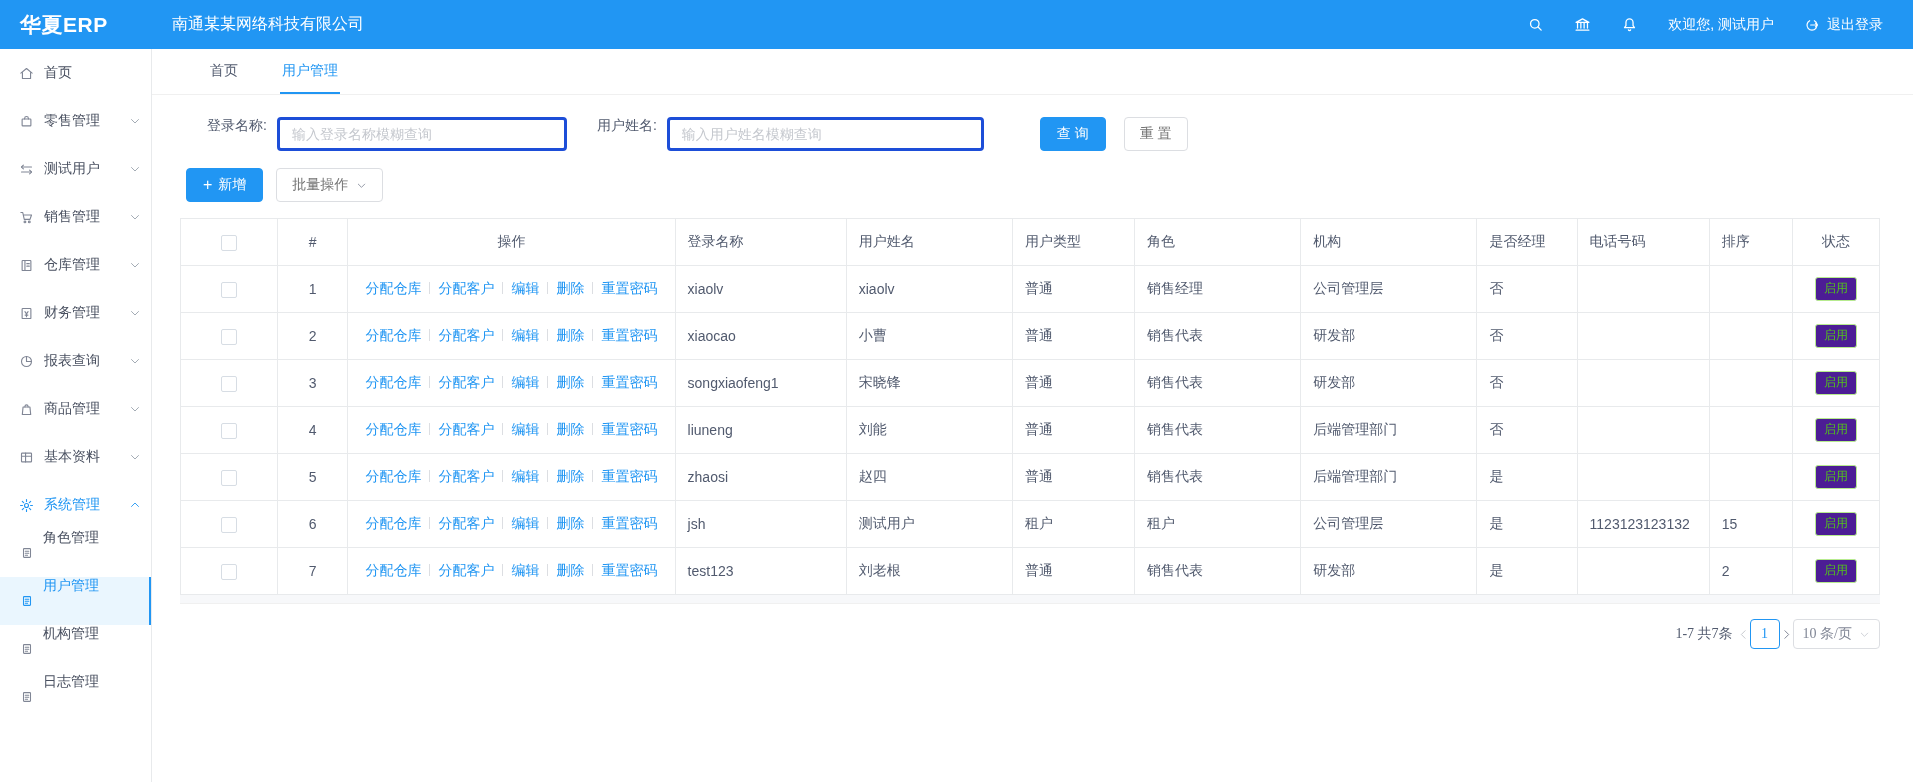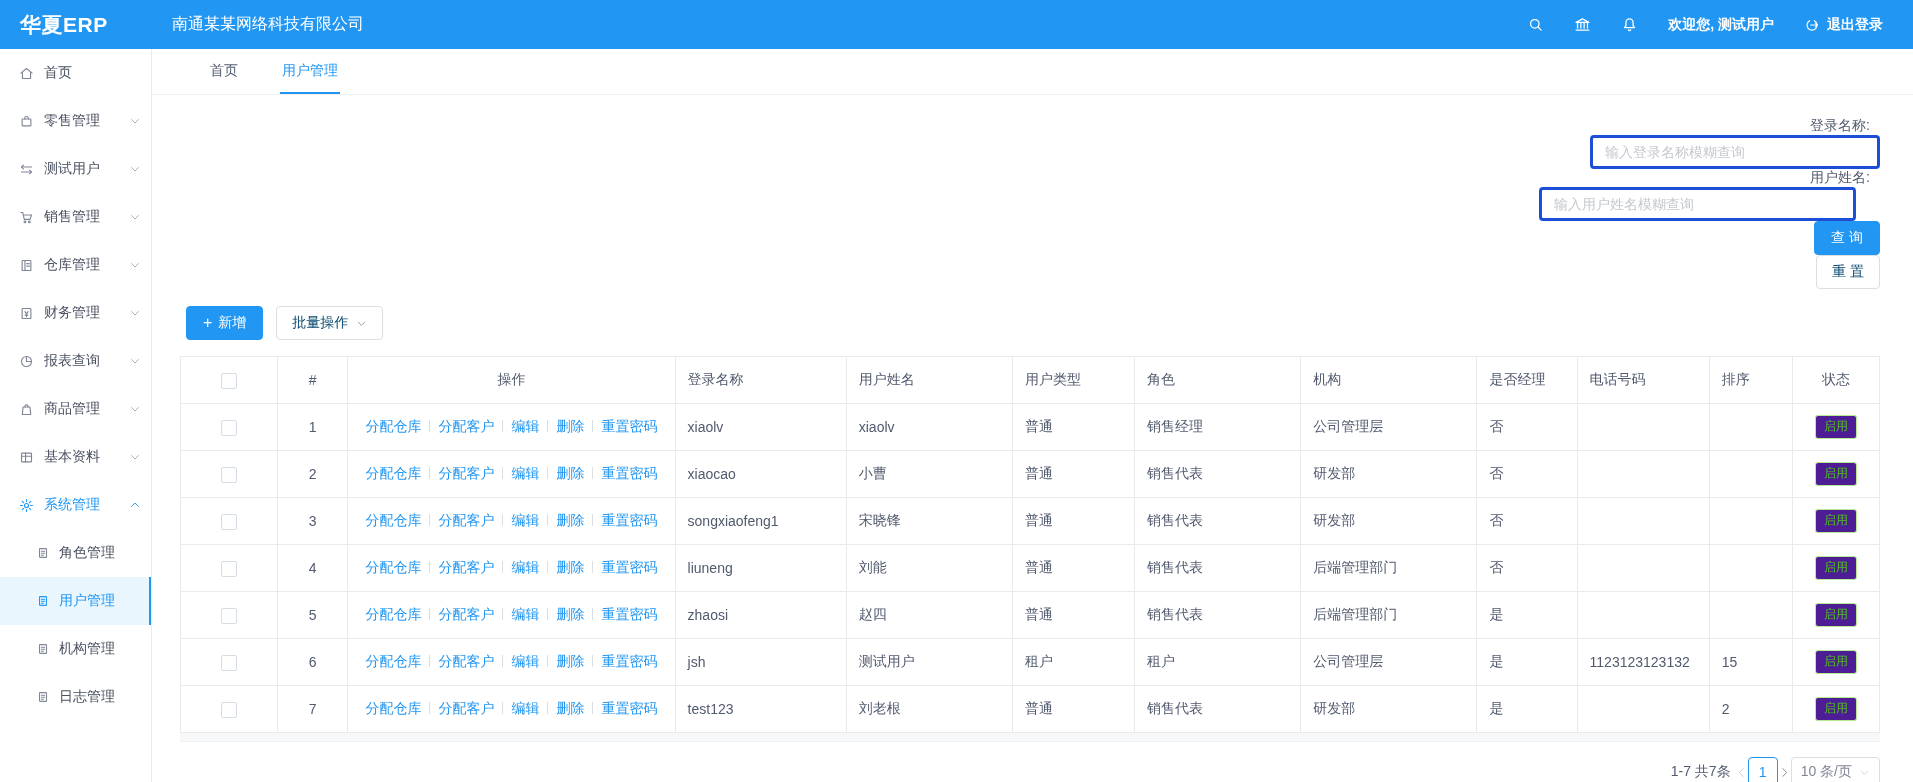--- a/index.html
+++ b/index.html
@@ -9,83 +9,83 @@
     font-family:"Liberation Sans","DejaVu Sans",sans-serif;
     font-size:14px; color:#515a6e; background:#fff;
   }
   .icn { display:inline-flex; align-items:center; justify-content:center; }
   .icn svg { width:15px; height:15px; }
 
   
   .topbar { height:49px; background:#2196f3; display:flex; align-items:center; color:#fff; }
   .logo { width:152px; flex-shrink:0; font-size:21px; font-weight:bold; padding-left:20px; letter-spacing:.5px; }
   .company { font-size:16px; margin-left:20px; }
-  .topbar-right { margin-left:auto; display:flex; align-items:center; gap:30px; padding-right:30px;font-weight:bold; }
+  .topbar-right { margin-left:auto; display:flex; align-items:center; gap:30px; padding-right:30px; }
   .top-icon { display:inline-flex; cursor:pointer; }
   .top-icon svg { width:17px; height:17px; }
   .welcome { font-size:14px; }
   .logout-btn { display:inline-flex; align-items:center; gap:7px; cursor:pointer; }
   .logout-btn svg { width:16px; height:16px; }
 
   
   .layout { display:flex; height:733px; }
   .sidebar { width:152px; flex-shrink:0; border-right:1px solid #e8eaec; background:#fff; overflow:hidden; }
   .side-item { height:48px; display:flex; align-items:center; gap:10px; padding:0 10px 0 19px; color:#495060; cursor:pointer; }
   .side-item .icn { color:#808695; }
   .side-item .lbl { flex:1; }
   .side-item .chev svg { width:12px; height:12px; }
   .side-item .chev { color:#9aa3ad; }
   .side-item.active { color:#2196f3; }
   .side-item.active .icn, .side-item.active .chev { color:#2196f3; }
-  .side-sub { height:48px; display:flex; align-items:center; gap:9px; padding-left:36px; color:#495060; cursor:pointer; }
+  .side-sub { height:48px; display:flex; gap:9px; padding-left:20px; color:#495060; cursor:pointer; }
   .side-sub .icn { color:#808695; }
   .side-sub .icn svg { width:14px; height:14px; }
   .side-sub.active { background:#eaf6fe; color:#2196f3; border-right:2px solid #2196f3; }
   .side-sub.active .icn { color:#2196f3; }
 
   .main { flex:1; min-width:0; display:flex; flex-direction:column; background:#fff; }
 
   
   .tabbar { height:46px; flex-shrink:0; display:flex; align-items:stretch; gap:40px; padding-left:56px; border-bottom:1px solid #f0f0f0; }
   .tab { display:flex; align-items:center; padding:0 2px; color:#515a6e; cursor:pointer; border-bottom:2px solid transparent; }
   .tab.active { color:#2196f3; border-bottom-color:#2196f3; }
 
   
   .content { padding:22px 33px 0 28px; }
-  .filter-row { display:flex; align-items:flex-end; margin-left:27px;flex-direction:column; }
+  .filter-row { display:flex; align-items:flex-start; margin-left:27px; }
   .f-label { margin-right:10px; color:#515a6e; }
   .f-input { height:34px; border:3px solid #1d4ed8; border-radius:4px; padding:0 12px; font-size:14px; color:#515a6e; outline:none; font-family:inherit; }
   .f-input::placeholder { color:#c5c8ce; }
   .f-input.login { width:290px; }
   .f-input.uname { width:317px; margin-right:24px; }
   .sp1 { width:30px; } .sp2 { width:32px; }
   .btn { height:34px; border-radius:4px; font-size:14px; cursor:pointer; font-family:inherit; }
   .btn-primary { background:#2196f3; color:#fff; border:1px solid #2196f3; padding:0 16px; }
-  .btn-default { background:#fff; color:#0c4a6e; border:1px solid #dcdee2; padding:0 15px; }
+  .btn-default { background:#fff; color:#737373; border:1px solid #dcdee2; padding:0 15px; }
   .btn-reset { margin-left:18px; }
 
   .toolbar { display:flex; align-items:center; gap:13px; margin:17px 0 0 6px; }
   .btn-add { display:inline-flex; align-items:center; gap:6px; }
   .btn-add .plus { font-size:16px; line-height:1; }
   .btn-batch { display:inline-flex; align-items:center; gap:8px; }
   .btn-batch .chev svg { width:11px; height:11px; color:#808695; }
 
   
   table.grid { width:100%; border-collapse:collapse; table-layout:fixed; margin-top:16px; }
   .grid th, .grid td { border:1px solid #e8eaec; height:47px; padding:0 12px; font-weight:normal; text-align:left; white-space:nowrap; overflow:hidden; }
   .grid th { color:#515a6e; background:#fff; }
   .grid .tc { text-align:center; padding:0 4px; }
   .cb { display:inline-block; width:16px; height:16px; border:1px solid #d7dde4; border-radius:2px; background:#fff; vertical-align:middle; cursor:pointer; }
   .op { color:#2196f3; cursor:pointer; text-decoration:none; }
   .sep { display:inline-block; width:0; border-left:1px solid #dcdee2; height:12px; margin:0 8px; vertical-align:-1px; }
   .badge { display:inline-block; padding:3px 8px; font-size:12px; line-height:1.3; color:#52c41a; background:#4c1d95; border:1px solid #b7eb8f; border-radius:3px; }
   .hstrip { height:9px; background:#f7f8fa; border-bottom:1px solid #f0f0f0; }
 
   
-  .pager { display:flex; align-items:center; justify-content:flex-end; margin-top:15px; color:#515a6e; }
+  .pager { display:flex; align-items:center; justify-content:flex-end; margin-top:15px; color:#515a6e;font-family:Liberation Serif, serif; }
   .pg-total { margin-right:4px; }
   .pg-arrow { display:inline-flex; cursor:pointer; }
   .pg-arrow svg { width:13px; height:13px; }
   .pg-prev { color:#c5c8ce; }
   .pg-next { color:#808695; }
   .pg-page { width:30px; height:30px; border:1px solid #2196f3; color:#2196f3; border-radius:4px; display:flex; align-items:center; justify-content:center; cursor:pointer; }
   .pg-size { height:30px; border:1px solid #dcdee2; border-radius:4px; padding:0 9px; display:flex; align-items:center; gap:7px; color:#808695; cursor:pointer; }
   .pg-size .chev svg { width:11px; height:11px; color:#c5c8ce; }
 </style>
 </head>

